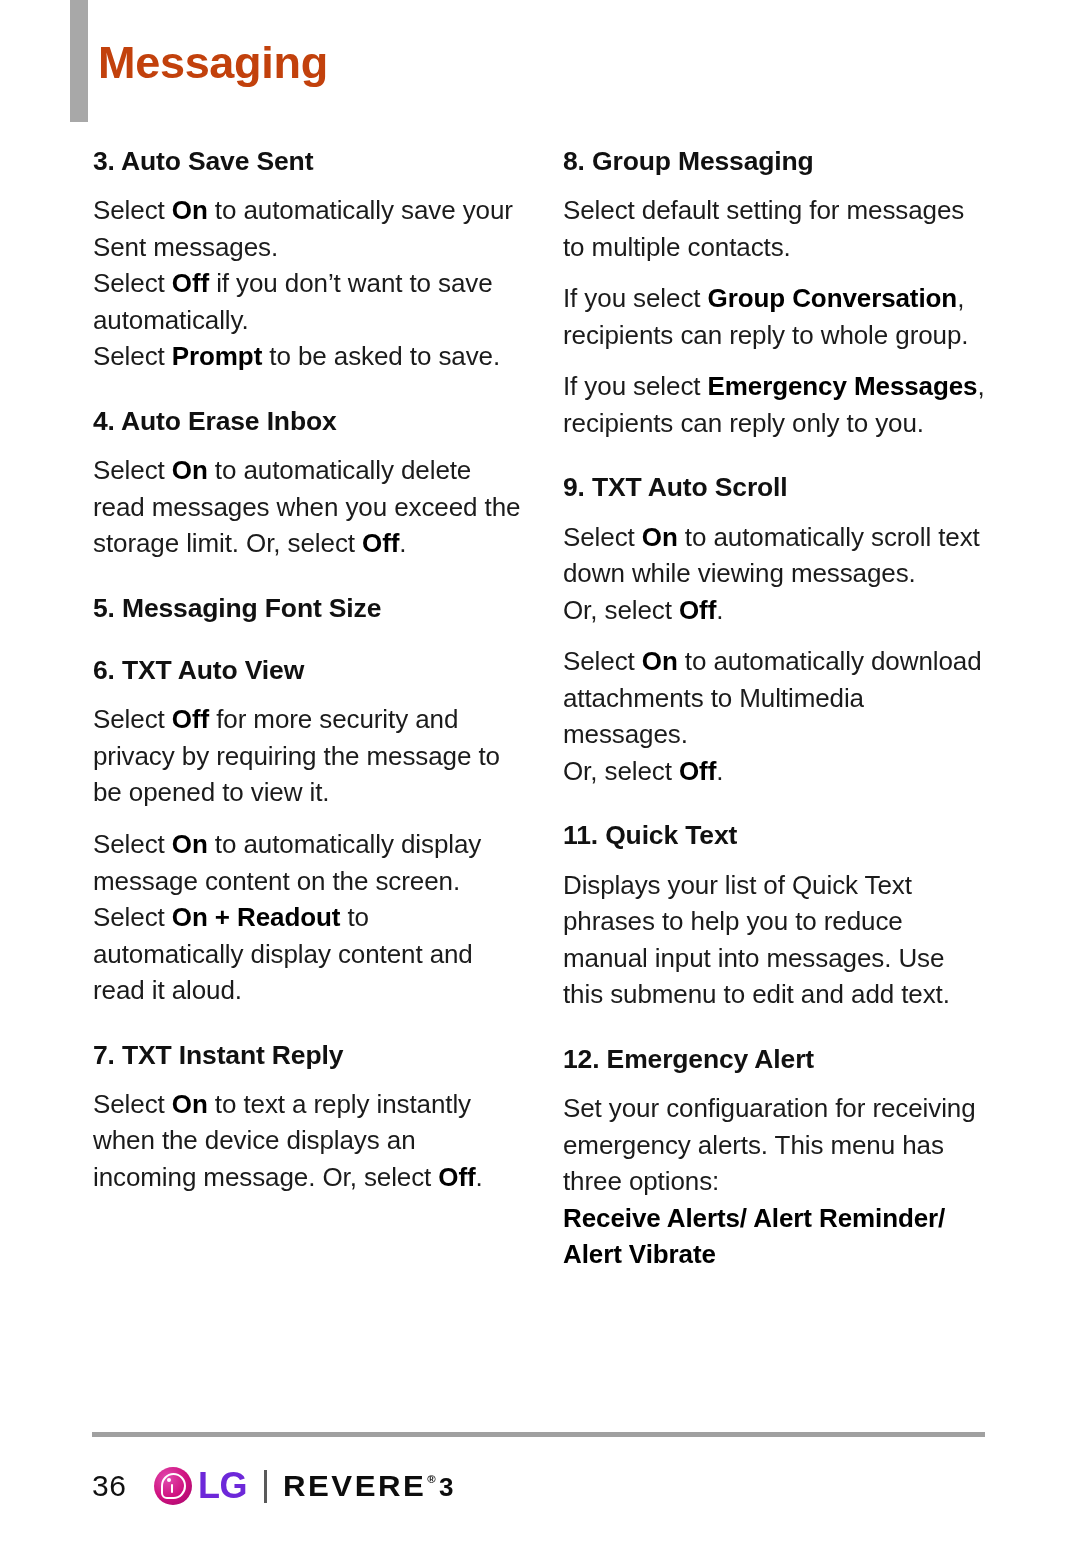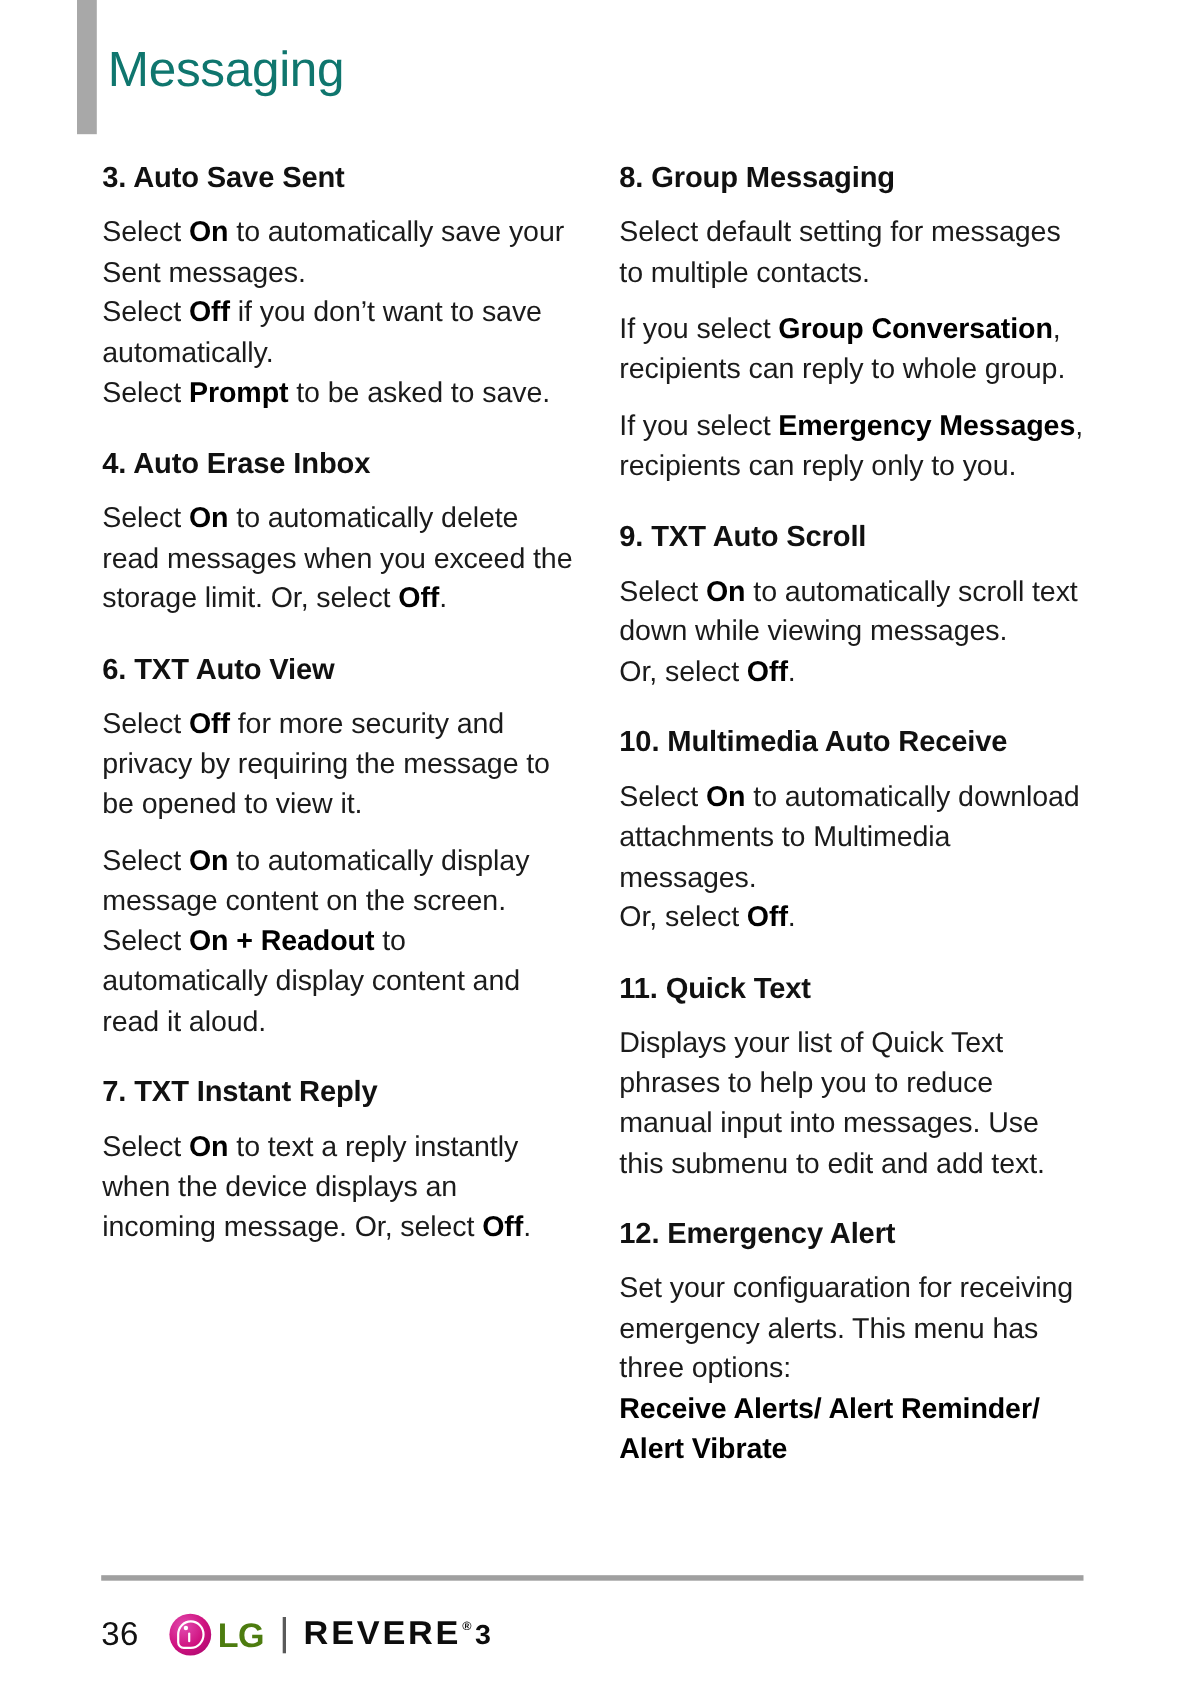--- a/index.html
+++ b/index.html
@@ -28,23 +28,23 @@
     left: 70px; top: 0;
     width: 18px;
     height: 122px;
     background: #a8a8a8;
   }
   #header-title {
     position: absolute;
     left: 98px;
     top: 40px;
     font-size: 45px;
-    font-weight: 400;
+    font-weight: 700;
     letter-spacing: -0.3px;
-    color: #0f766e;
+    color: #c2410c;
     line-height: 1;
   }
 
   
   #content {
     position: absolute;
     left: 0;
     top: 133px;
     width: 1080px;
   }
@@ -137,24 +137,24 @@
     background: #ffffff;
   }
   #lg-mark .face-nose {
     position: absolute;
     left: 16.5px; top: 17px;
     width: 2.4px; height: 9px;
     background: #ffffff;
     border-radius: 1px;
   }
   #lg-wordmark {
-    font-size: 31px;
+    font-size: 36px;
     font-weight: bold;
     letter-spacing: -0.5px;
-    color: #4d7c0f;
+    color: #6d28d9;
     margin-left: 6px;
     line-height: 1;
   }
   #brand-divider {
     width: 2.5px;
     height: 33px;
     background: #5a5a5a;
     margin: 0 16px 0 17px;
   }
   #revere-wordmark {
@@ -188,34 +188,34 @@
   <div id="header-bar"></div>
   <div id="header-title">Messaging</div>
 </div>
 
 <div id="content">
   <div id="left-column" class="column">
       <div class="section-heading tight-top">3. Auto Save Sent</div>
       <div class="body-par"><span>Select </span><b>On</b><span> to automatically save your Sent messages.</span><br><span>Select </span><b>Off</b><span> if you don’t want to save automatically.</span><br><span>Select </span><b>Prompt</b><span> to be asked to save.</span></div>
       <div class="section-heading gap-before">4. Auto Erase Inbox</div>
       <div class="body-par"><span>Select </span><b>On</b><span> to automatically delete read messages when you exceed the storage limit. Or, select </span><b>Off</b><span>.</span></div>
+      <div class="section-heading gap-before">5. Messaging Font Size</div>
       <div class="section-heading gap-before">6. TXT Auto View</div>
       <div class="body-par"><span>Select </span><b>Off</b><span> for more security and privacy by requiring the message to be opened to view it.</span></div>
       <div class="body-par"><span>Select </span><b>On</b><span> to automatically display message content on the screen.</span><br><span>Select </span><b>On + Readout</b><span> to automatically display content and read it aloud.</span></div>
       <div class="section-heading gap-before">7. TXT Instant Reply</div>
       <div class="body-par"><span>Select </span><b>On</b><span> to text a reply instantly when the device displays an incoming message. Or, select </span><b>Off</b><span>.</span></div>
     </div>
   <div id="right-column" class="column">
       <div class="section-heading tight-top">8. Group Messaging</div>
       <div class="body-par"><span>Select default setting for messages to multiple contacts.</span></div>
       <div class="body-par"><span>If you select </span><b>Group Conversation</b><span>, recipients can reply to whole group.</span></div>
       <div class="body-par"><span>If you select </span><b>Emergency Messages</b><span>, recipients can reply only to you.</span></div>
       <div class="section-heading gap-before">9. TXT Auto Scroll</div>
       <div class="body-par"><span>Select </span><b>On</b><span> to automatically scroll text down while viewing messages.</span><br><span>Or, select </span><b>Off</b><span>.</span></div>
-      <div class="section-heading gap-before">10. Multimedia Auto Receive</div>
       <div class="body-par"><span>Select </span><b>On</b><span> to automatically download attachments to Multimedia messages.</span><br><span>Or, select </span><b>Off</b><span>.</span></div>
       <div class="section-heading gap-before">11. Quick Text</div>
       <div class="body-par"><span>Displays your list of Quick Text phrases to help you to reduce manual input into messages. Use this submenu to edit and add text.</span></div>
       <div class="section-heading gap-before">12. Emergency Alert</div>
       <div class="body-par"><span>Set your configuaration for receiving emergency alerts. This menu has three options:</span><br><b>Receive Alerts/ Alert Reminder/ Alert Vibrate</b></div>
     </div>
 </div>
 
 <div id="page-footer">
   <div id="footer-rule"></div>

